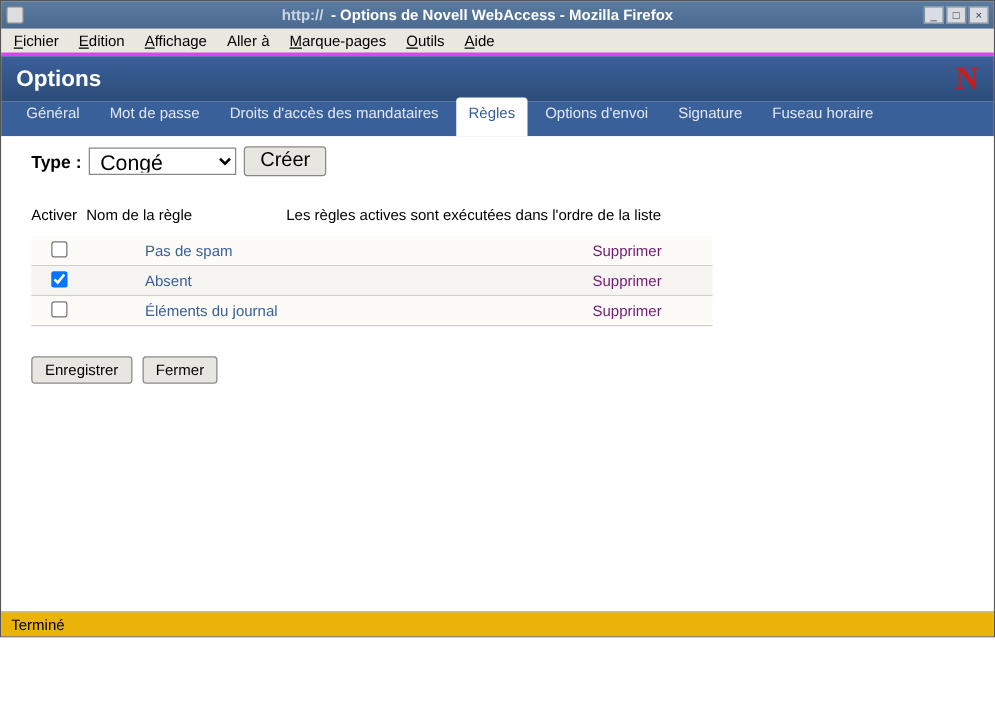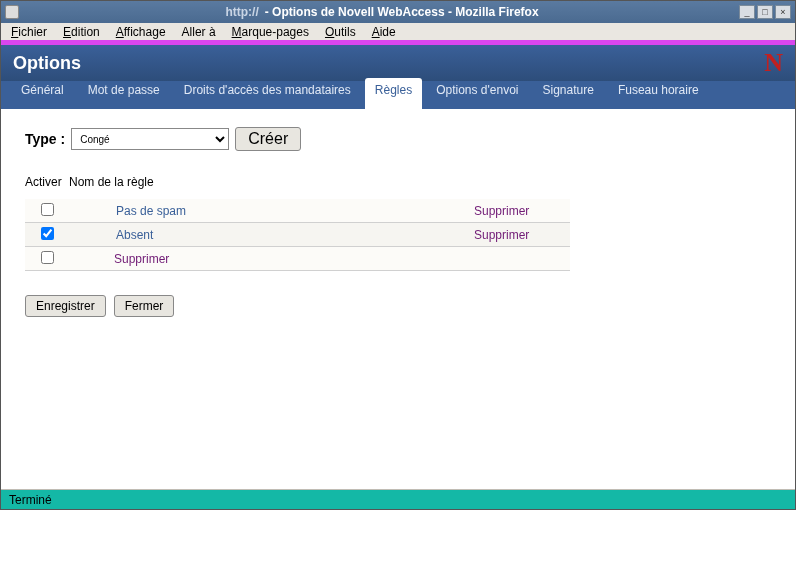--- a/index.html
+++ b/index.html
@@ -7,56 +7,56 @@
 
 .window { width: 796px; border: 1px solid #555; background: #eae7e1; }
 
 .titlebar { height: 22px; background: linear-gradient(#5a7aa0, #4a6a90); display: flex; align-items: center; padding: 0 4px; color: #fff; }
 .tb-icon { width: 14px; height: 14px; border: 1px solid #888; background: #ddd; border-radius: 2px; margin-right: 6px; }
 .tb-title { flex: 1; text-align: center; font-weight: bold; font-size: 12px; color: #fff; }
 .tb-url { color: #c9d5e5; margin-right: 6px; }
 .tb-btns { display: flex; gap: 2px; }
 .tb-btn { width: 16px; height: 14px; background: #d9dde3; border: 1px solid #7a8a9a; font-size: 9px; line-height: 12px; text-align: center; cursor: pointer; color: #333; }
 
-.menubar { height: 22px; background: #eae7e1; border-bottom: 5px solid #d946ef; display: flex; align-items: center; padding: 0 10px; gap: 16px; font-size: 12px; }
+.menubar { height: 22px; background: #eae7e1; border-bottom: 3px solid #d946ef; display: flex; align-items: center; padding: 0 10px; gap: 16px; font-size: 12px; }
 .menubar span { cursor: pointer; }
 .menubar span u { text-decoration: underline; }
 
 .app-header { background: linear-gradient(#3a6099, #2d4d7a); height: 36px; display: flex; align-items: center; padding: 0 12px; }
 .app-title { color: #fff; font-size: 18px; font-weight: bold; flex: 1; }
 .n-logo { color: #c02020; font-size: 26px; font-weight: bold; font-family: Georgia, serif; }
 
 .tabs { background: #3a6099; height: 28px; display: flex; align-items: flex-end; padding: 0 10px; gap: 4px; }
 .tab { color: #e0e8f5; padding: 5px 10px 12px; font-size: 12px; cursor: pointer; border-radius: 3px 3px 0 0; }
 .tab.active { background: #fff; color: #3a6099; }
 
-.content { background: #fff; padding: 18px 24px; min-height: 380px; }
+.content { background: #fff; padding: 8px 24px; min-height: 380px; }
 
 .type-row { display: flex; align-items: center; gap: 6px; margin-bottom: 24px; }
 .type-label { font-weight: bold; font-size: 14px; }
-.type-select { width: 158px; height: 22px; background: #fff; border: 1px solid #888; font-size: 10px; padding: 1px 4px; }
+.type-select { width: 118px; height: 22px; background: #fff; border: 1px solid #888; font-size: 17px; padding: 1px 4px; }
 .creer-btn { padding: 2px 12px; background: #e8e6e0; border: 1px solid #888; border-radius: 3px; font-size: 16px; cursor: pointer; }
 
 .col-headers { display: flex; font-size: 12px; margin-bottom: 10px; }
 .col-activer { width: 44px; }
 .col-nom { width: 160px; }
 .col-note { flex: 1; }
 
 .rules-table { width: 545px; }
 .rule-row { display: flex; align-items: center; height: 24px; border-bottom: 1px solid #d0d0d0; background: #f6f5f1; gap: 45px; }
 .rule-row:nth-child(odd) { background: #fcfbf8; }
 .cell-chk { width: 44px; text-align: center; }
 .cell-chk input { cursor: pointer; }
 .cell-name { width: 315px; padding-left: 2px; color: #3a6099; cursor: pointer; }
 .cell-action { flex: 1; color: #701a75; cursor: pointer; }
 
 .bottom-btns { margin-top: 24px; display: flex; gap: 8px; }
 .bottom-btns button { padding: 3px 10px; background: #e8e6e0; border: 1px solid #888; border-radius: 3px; font-size: 12px; cursor: pointer; }
 
-.statusbar { height: 20px; background: #14b8a6; border-top: 1px solid #c0bcb4; padding: 2px 8px; font-size: 12px; display: flex; align-items: center; }
+.statusbar { height: 20px; background: #eab308; border-top: 1px solid #c0bcb4; padding: 2px 8px; font-size: 12px; display: flex; align-items: center; }
 </style>
 </head>
 <body>
 
 <div class="window">
   <div class="titlebar">
     <div class="tb-icon"></div>
     <div class="tb-title">
       <span class="tb-url">http://</span><span>- Options de Novell WebAccess - Mozilla Firefox</span>
     </div>
@@ -97,35 +97,37 @@
       <span class="type-label">Type :</span>
       <select class="type-select">
         <option>Congé</option>
       </select>
       <button class="creer-btn">Créer</button>
     </div>
 
     <div class="col-headers">
       <div class="col-activer">Activer</div>
       <div class="col-nom">Nom de la règle</div>
+      <div class="col-note">Les règles actives sont exécutées dans l'ordre de la liste</div>
     </div>
 
     <div class="rules-table">
       <div class="rule-row">
         <div class="cell-chk"><input type="checkbox" style=""></div>
         <div class="cell-name">Pas de spam</div>
         <div class="cell-action">Supprimer</div>
       </div>
       <div class="rule-row">
         <div class="cell-chk"><input type="checkbox" checked="" style=""></div>
         <div class="cell-name">Absent</div>
         <div class="cell-action">Supprimer</div>
       </div>
       <div class="rule-row">
         <div class="cell-chk"><input type="checkbox" style=""></div>
+        <div class="cell-name">Éléments du journal</div>
         <div class="cell-action">Supprimer</div>
       </div>
     </div>
 
     <div class="bottom-btns">
       <button>Enregistrer</button>
       <button>Fermer</button>
     </div>
   </div>
 

